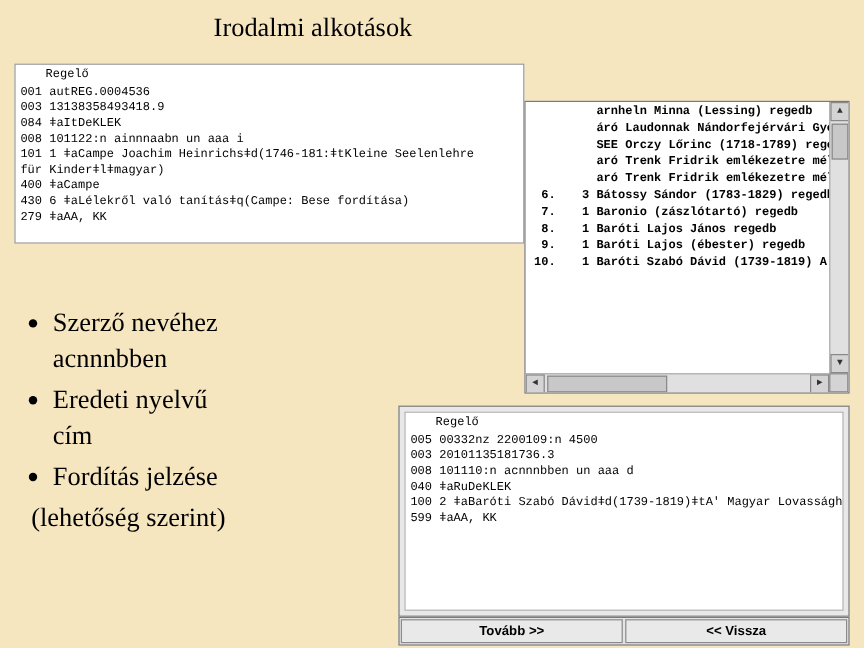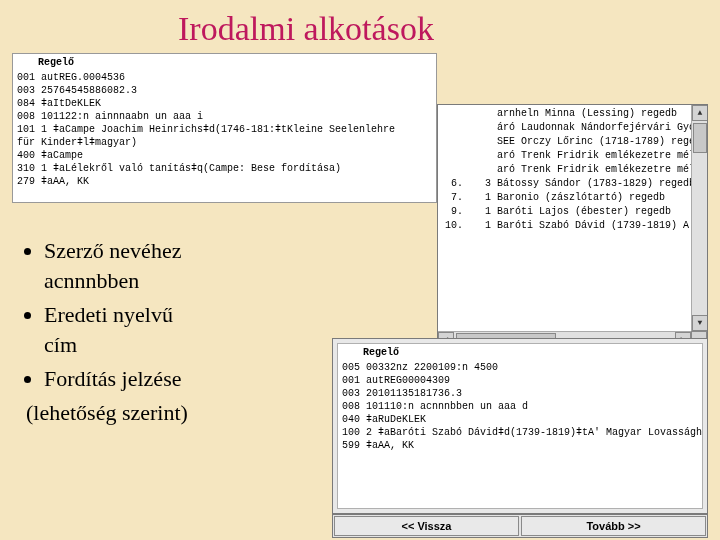--- a/index.html
+++ b/index.html
@@ -6,22 +6,22 @@
   body {
     width: 720px;
     height: 540px;
     background: #f5e6c0;
     font-family: Arial, Helvetica, sans-serif;
     overflow: hidden;
     position: relative;
   }
   .title {
     font-family: "Times New Roman", serif;
-    font-size: 34px;
-    color: #be185d;
+    font-size: 22px;
+    color: #000000;
     position: absolute;
     top: 10px;
     left: 178px;
   }
   .record-panel {
     position: absolute;
     background: #fff;
     border: 1px solid #999;
     font-family: "Courier New", monospace;
     font-size: 10px;
@@ -29,33 +29,34 @@
     color: #000;
     overflow: hidden;
     padding: 2px 4px;
   }
   .record-top {
     top: 53px;
     left: 12px;
     width: 425px;
     height: 150px;
   }
-  .record-header { font-weight: bold; margin-bottom: 2px; padding-left: 21px; }
+  .record-header { font-weight: normal; margin-bottom: 2px; padding-left: 21px; }
   .list-panel {
     position: absolute;
-    top: 104px;
+    top: 84px;
     left: 437px;
     width: 271px;
     height: 244px;
     background: #e8e8e8;
     border: 1px solid #7a7a7a;
     font-family: "Courier New", monospace;
     font-size: 10px;
     color: #000;
     overflow: hidden;
+    font-weight: bold;
   }
   .list-inner {
     position: absolute;
     top: 0; left: 0; right: 16px; bottom: 16px;
     background: #fff;
     padding: 2px 3px;
     line-height: 14px;
     white-space: nowrap;
   }
   .scrollbar-v {
@@ -87,21 +88,21 @@
   .scrollbar-h .thumb {
     position: absolute; top: 1px; left: 18px; width: 100px; height: 14px;
     background: #c8c8c8; border: 1px solid #888;
   }
   .corner {
     position: absolute; right: 0; bottom: 0; width: 16px; height: 16px;
     background: #d4d4d4; border: 1px solid #888;
   }
   .bullets {
     position: absolute;
-    top: 236px;
+    top: 254px;
     left: 30px;
     width: 300px;
     font-family: "Times New Roman", serif;
     font-size: 22px;
     color: #000;
     line-height: 30px;
   }
   .bullets li { margin-left: 14px; margin-bottom: 4px; }
   .bullets .noind { list-style: none; margin-left: -4px; }
   .record-bottom-wrap {
@@ -149,39 +150,40 @@
   .list-row span.c { display: inline-block; width: 28px; text-align: right; }
 </style>
 </head>
 <body>
 
 <div class="title">Irodalmi alkotások</div>
 
 <div class="record-panel record-top">
   <div class="record-header">Regelő</div>
   <div>001 autREG.0004536</div>
-  <div>003 25764545886082.3</div>
+  <div>003 13138358493418.9</div>
   <div>084    ǂaItDeKLEK</div>
   <div>008 101122:n ainnnaabn un aaa i</div>
   <div>101  1 ǂaCampe Joachim Heinrichsǂd(1746-181:ǂtKleine Seelenlehre</div>
   <div>für Kinderǂlǂmagyar)</div>
   <div>400    ǂaCampe</div>
-  <div>310 1  ǂaLélekről való tanításǂq(Campe: Bese fordítása)</div>
+  <div>430 6  ǂaLélekről való tanításǂq(Campe: Bese fordítása)</div>
   <div>279    ǂaAA, KK</div>
 </div>
 
 <div class="list-panel">
   <div class="list-inner">
     <div class="list-row"><span class="n"></span><span class="c"></span> <span>arnheln Minna (Lessing)  regedb</span></div>
     <div class="list-row"><span class="n"></span><span class="c"></span> <span>áró Laudonnak Nándorfejérvári Győzedelme (Kultsár Istv</span></div>
     <div class="list-row"><span class="n"></span><span class="c"></span> <span>SEE Orczy Lőrinc (1718-1789)  regedb</span></div>
     <div class="list-row"><span class="n"></span><span class="c"></span> <span>aró Trenk Fridrik emlékezetre méltó Életének Históriá</span></div>
     <div class="list-row"><span class="n"></span><span class="c"></span> <span>aró Trenk Fridrik emlékezetre méltó életének históriáj</span></div>
     <div class="list-row"><span class="n">6.</span><span class="c">3</span> <span>Bátossy Sándor (1783-1829)  regedb</span></div>
     <div class="list-row"><span class="n">7.</span><span class="c">1</span> <span>Baronio (zászlótartó)  regedb</span></div>
+    <div class="list-row"><span class="n">8.</span><span class="c">1</span> <span>Baróti Lajos János  regedb</span></div>
     <div class="list-row"><span class="n">9.</span><span class="c">1</span> <span>Baróti Lajos (ébester)  regedb</span></div>
     <div class="list-row"><span class="n">10.</span><span class="c">1</span> <span>Baróti Szabó Dávid (1739-1819) A' Magyar Lovassághoz</span></div>
   </div>
   <div class="scrollbar-v">
     <div class="btn up">▲</div>
     <div class="thumb"></div>
     <div class="btn down">▼</div>
   </div>
   <div class="scrollbar-h">
     <div class="btn left">◄</div>
@@ -195,25 +197,24 @@
   <li><span>Szerző nevéhez</span><br><span>acnnnbben</span></li>
   <li><span>Eredeti nyelvű</span><br><span>cím</span></li>
   <li>Fordítás jelzése</li>
   <li class="noind">(lehetőség szerint)</li>
 </ul>
 
 <div class="record-bottom-wrap">
   <div class="record-bottom">
     <div class="record-header">Regelő</div>
     <div>005 00332nz 2200109:n 4500</div>
-    <div>001 autREG00004309</div>
     <div>003 20101135181736.3</div>
     <div>008 101110:n acnnnbben un aaa d</div>
     <div>040    ǂaRuDeKLEK</div>
     <div>100 2  ǂaBaróti Szabó Dávidǂd(1739-1819)ǂtA' Magyar Lovassághoz</div>
     <div>599    ǂaAA, KK</div>
   </div>
 </div>
 
 <div class="buttonbar">
+  <button>Tovább &gt;&gt;</button>
   <button>&lt;&lt; Vissza</button>
-  <button>Tovább &gt;&gt;</button>
 </div>
 
 </body></html>

